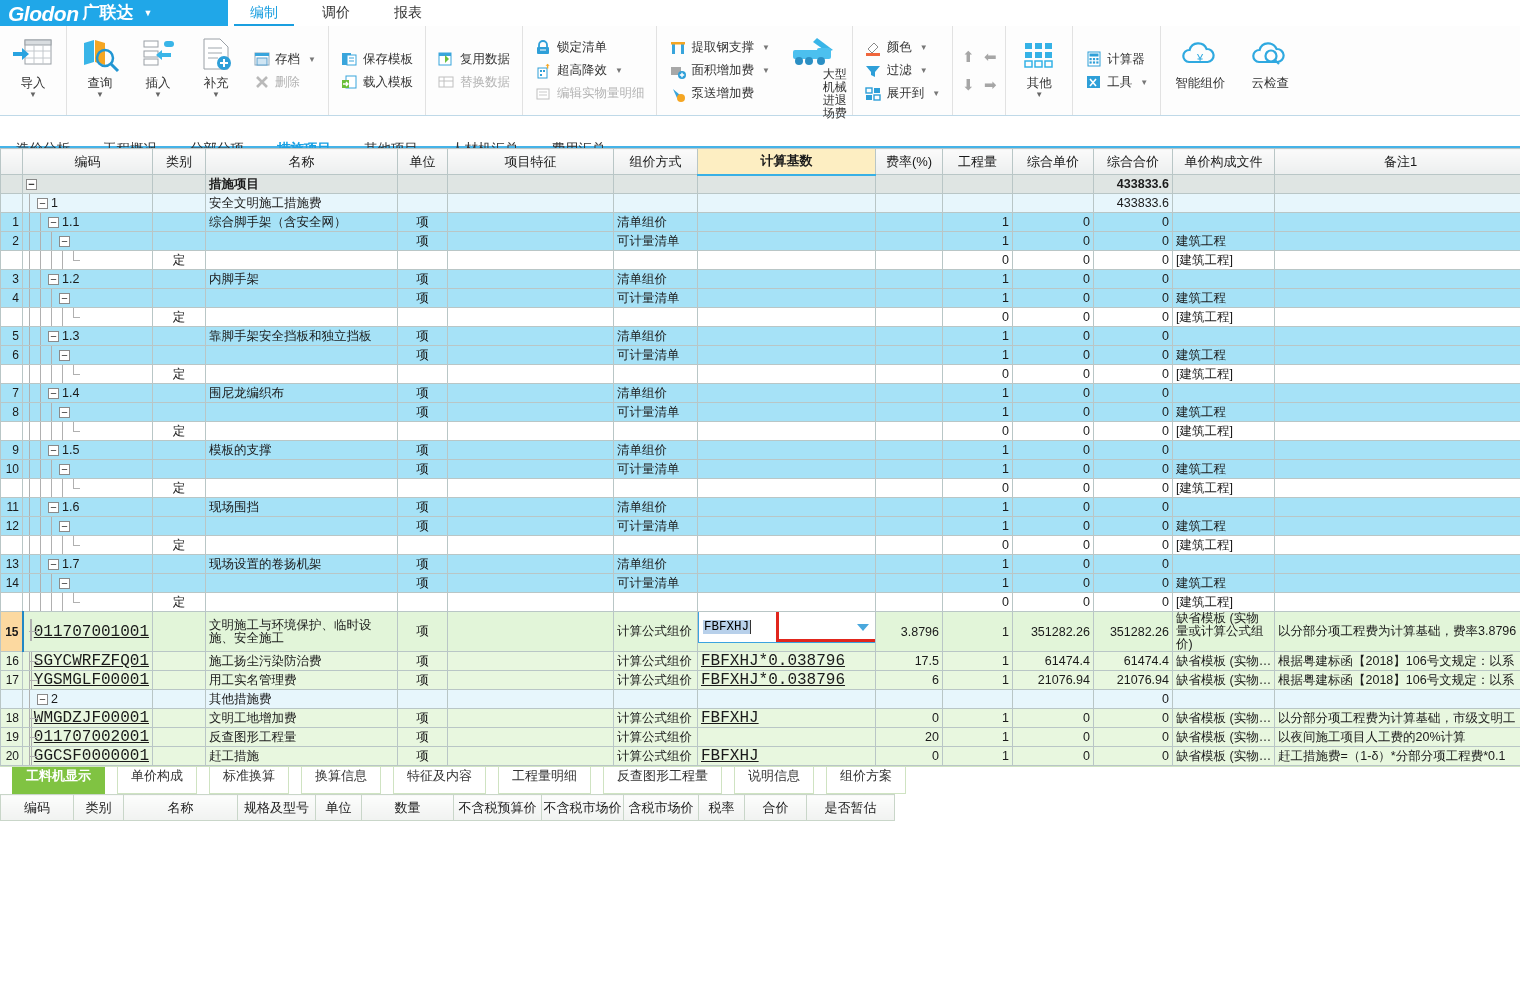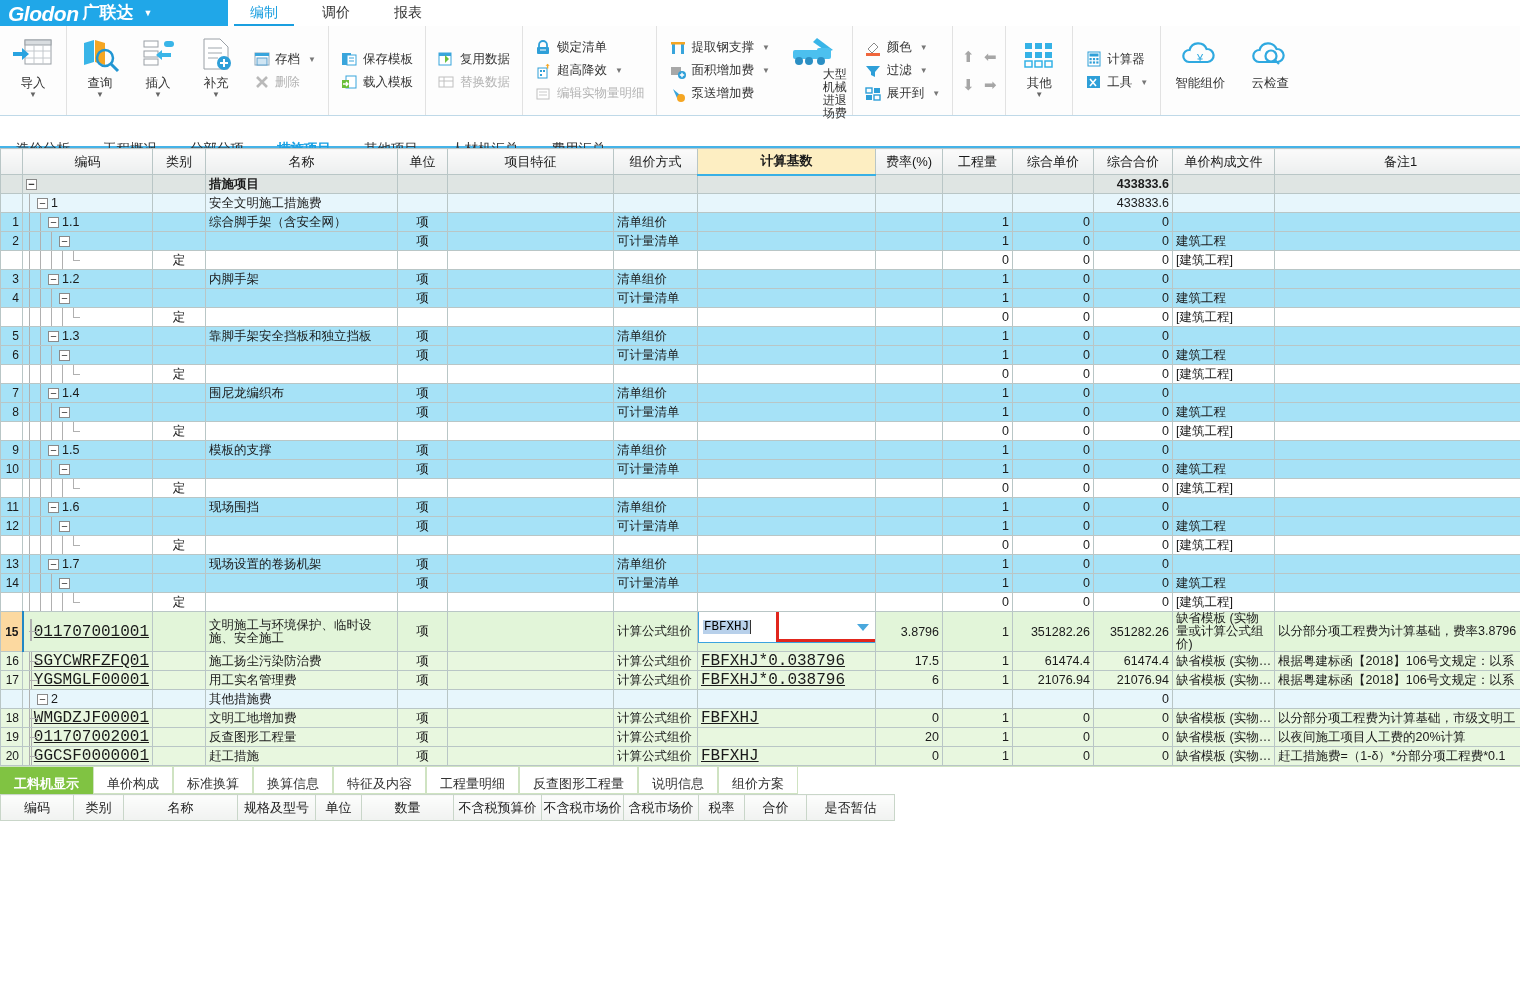--- a/index.html
+++ b/index.html
@@ -164,23 +164,23 @@
     border-top:7px solid #4aa8dd;
   }
   .redbox {
     position: absolute; left: 78px; top: -17px; width: 118px; height: 47px;
     border: 3px solid #e1261d; z-index: 8; pointer-events: none;
   }
 
   
   .btabs { height: 28px; display: flex; align-items: stretch; border-top: 1px solid #cfe3c2;}
   .btab {
-    padding: 0 13px; display:flex; align-items:flex-end; justify-content:center;
+    padding: 0 13px; display:flex; align-items:flex-start; justify-content:center;
     font-size: 13px; color:#333; border:1px solid #cfe3c2; border-top:none;
-    background:#fff; white-space:nowrap;
+    background:#fff; white-space:nowrap;margin-left:12px;
   }
   .btab.active { background: #80c342; color:#fff; font-weight:bold; border-color:#80c342;}
   table.btable { border-collapse: collapse; table-layout: fixed; font-size:12.5px; }
   table.btable th {
     border:1px solid #c9d6c9; height: 26px; font-weight: normal; font-size:13px;
     background: linear-gradient(#fdfdfd,#f0f2f0); color:#222;
   }
   svg { display:block; }
 </style>
 </head>

